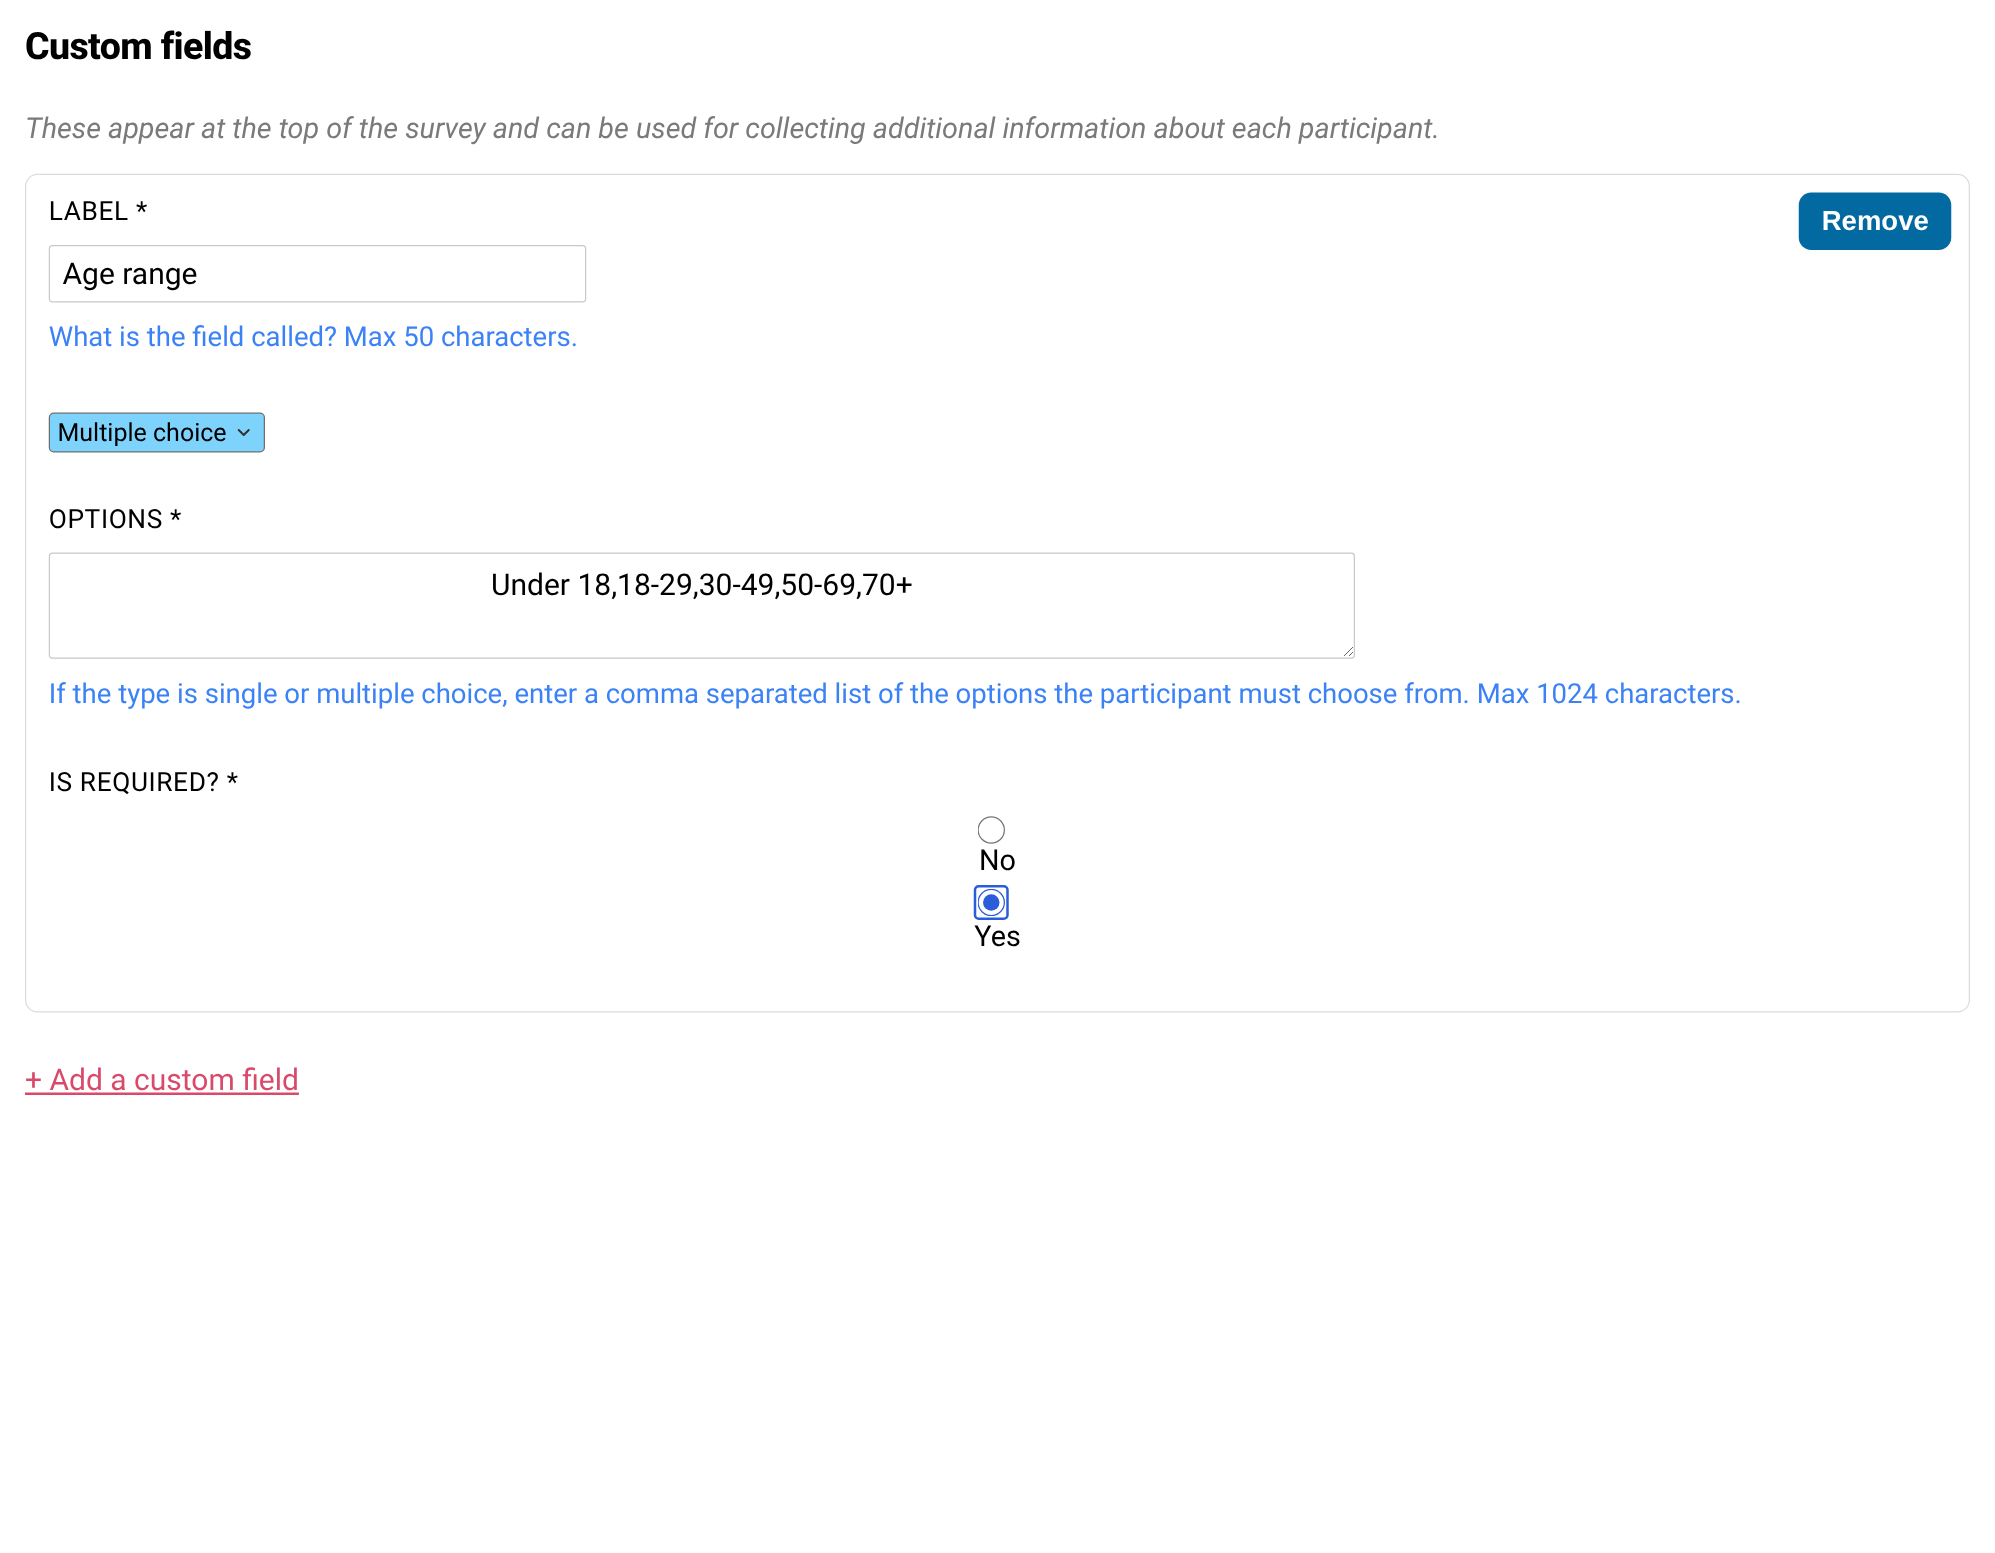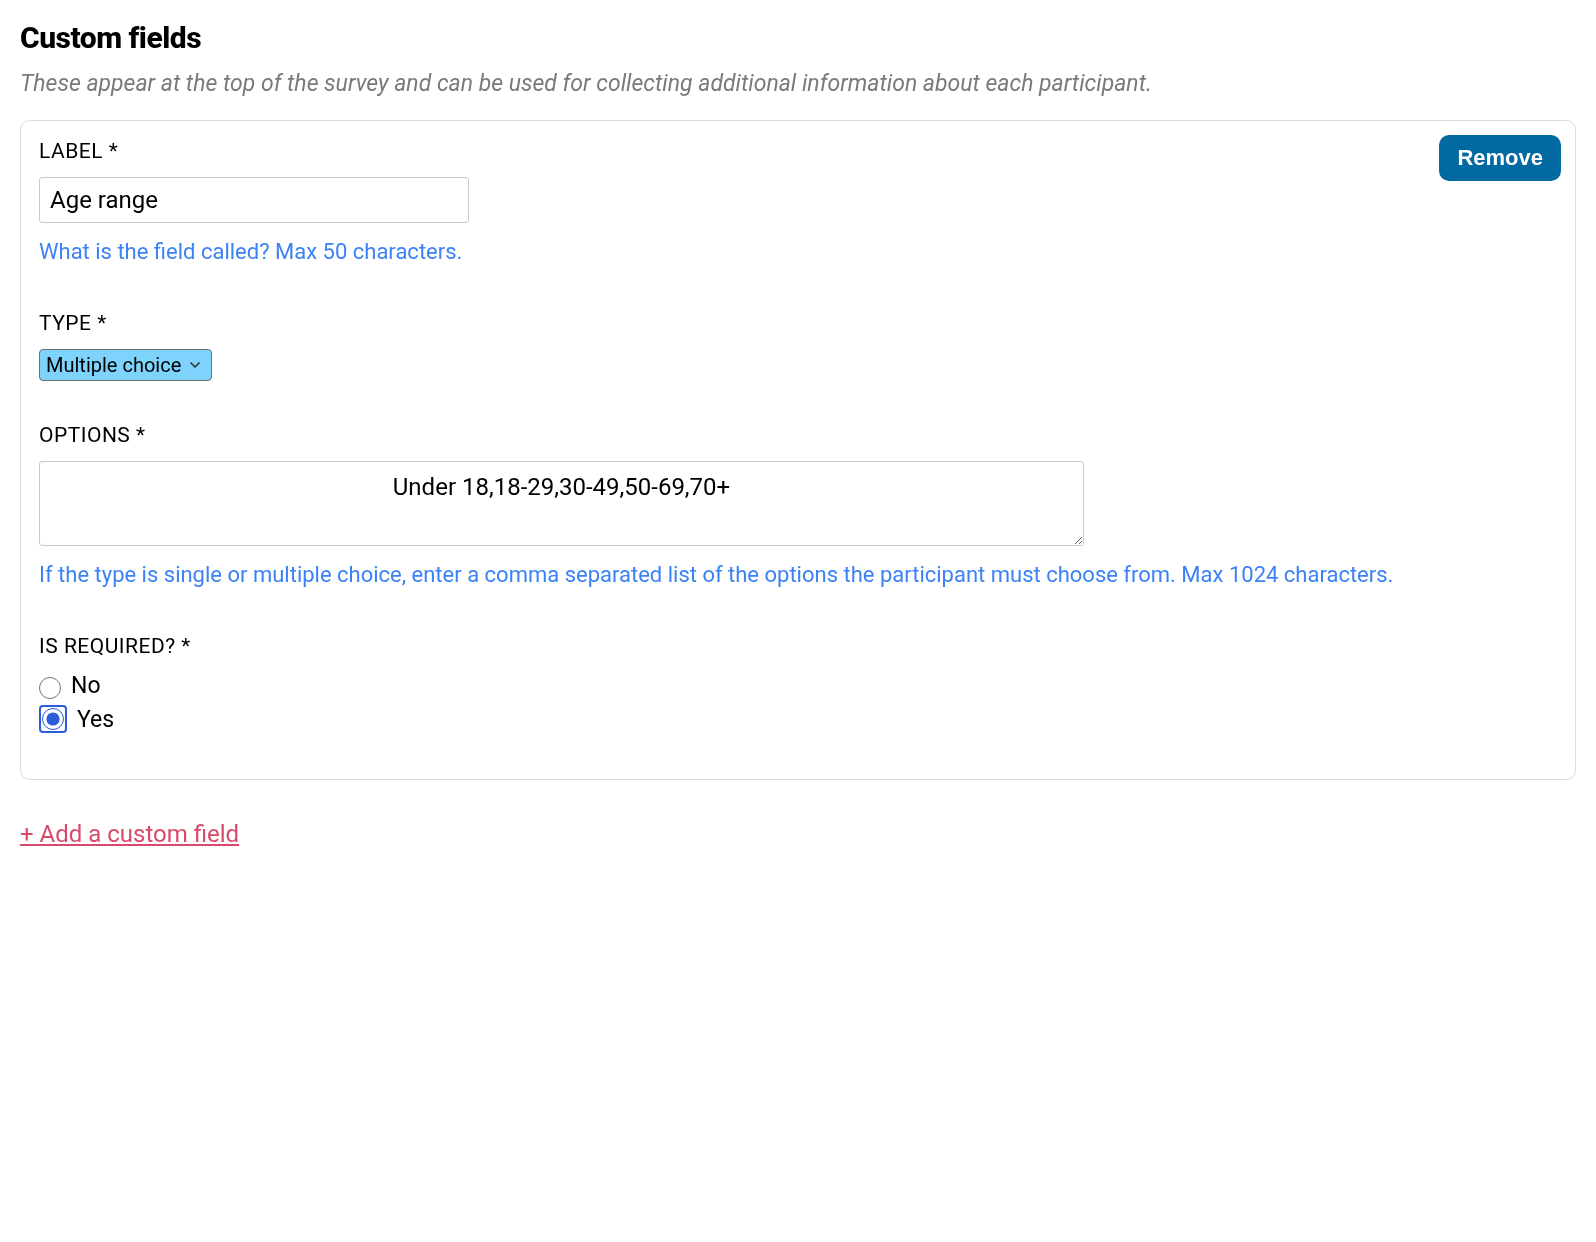--- a/index.html
+++ b/index.html
@@ -10,21 +10,21 @@
     body {
       font-family: -apple-system, BlinkMacSystemFont, "Segoe UI", Roboto, Helvetica, Arial, sans-serif;
       background: #ffffff;
       padding: 20px;
       color: #000;
     }
     .page-title {
       font-size: 30px;
       font-weight: 800;
       letter-spacing: -0.5px;
-      margin-bottom: 13px;
+      margin-bottom: 32px;
     }
     .page-description {
       font-style: italic;
       color: #7a7a7a;
       font-size: 23px;
       margin-bottom: 20px;
       line-height: 1.4;
     }
     .field-card {
       border: 1px solid #dcdcdc;
@@ -103,23 +103,24 @@
       font-family: inherit;
       resize: both;
       line-height: 1.3;
       text-align: center;
     }
     .radio-group {
       margin-top: 4px;
     }
     .radio-option {
       display: flex;
-      align-items: flex-end;
+      align-items: center;
       margin-bottom: 6px;
       font-size: 23px;
+      flex-direction: column;
     }
     .radio-option input[type="radio"] {
       width: 22px;
       height: 22px;
       margin-right: 10px;
       accent-color: #2b5cd9;
       cursor: pointer;
     }
     .radio-selected-box {
       display: inline-flex;
@@ -154,21 +155,20 @@
 
   <button class="remove-button">Remove</button>
 
   <div class="form-row">
     <label class="field-label">LABEL *</label>
     <input type="text" class="text-input" value="Age range" style="">
     <div class="help-text">What is the field called? Max 50 characters.</div>
   </div>
 
   <div class="form-row">
-    <label class="field-label">TYPE *</label>
     <div class="select-wrap">
       <span class="select-value">Multiple choice</span>
       <span class="chevron-down-icon">
         <svg viewBox="0 0 24 24" fill="none" stroke="#333" stroke-width="2.5" stroke-linecap="round" stroke-linejoin="round">
             <polyline points="6 9 12 15 18 9"></polyline>
           </svg>
       </span>
     </div>
   </div>
 

